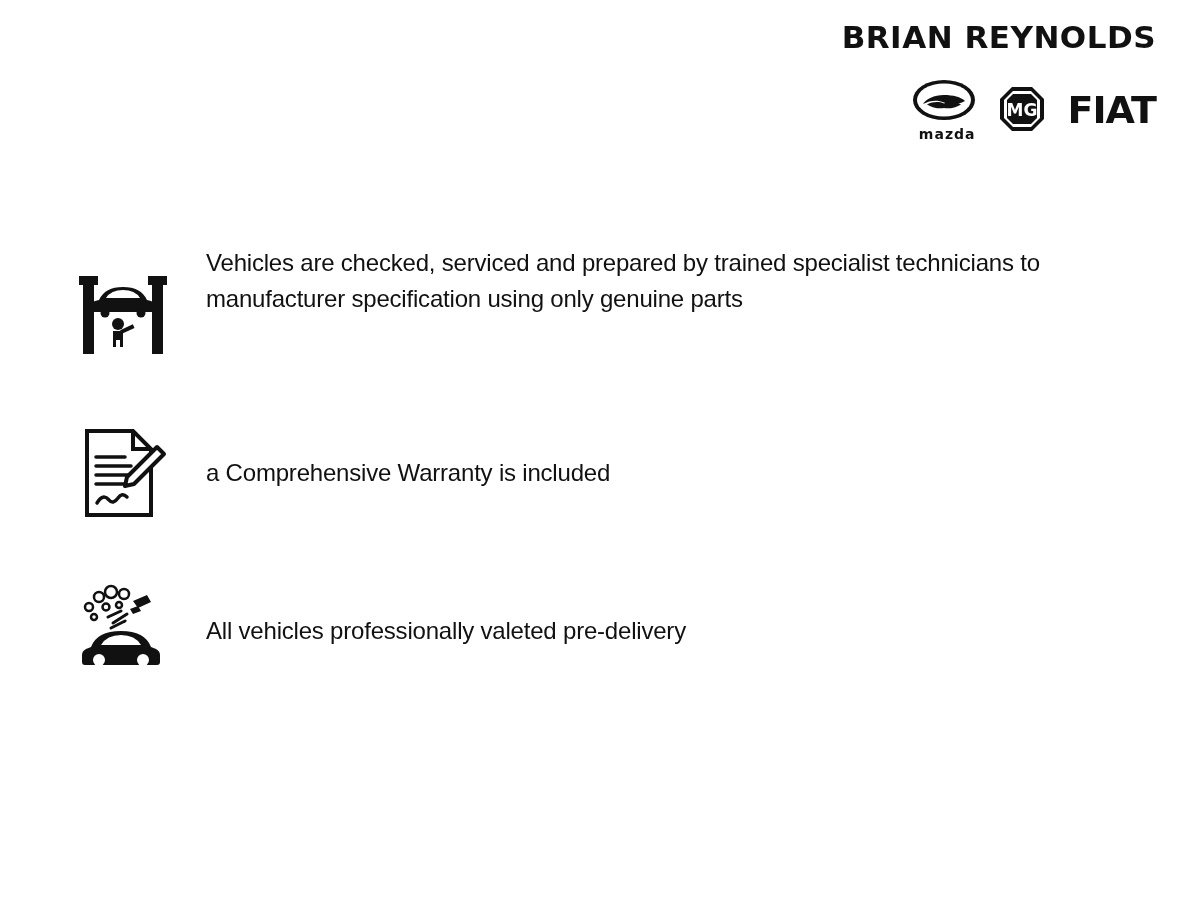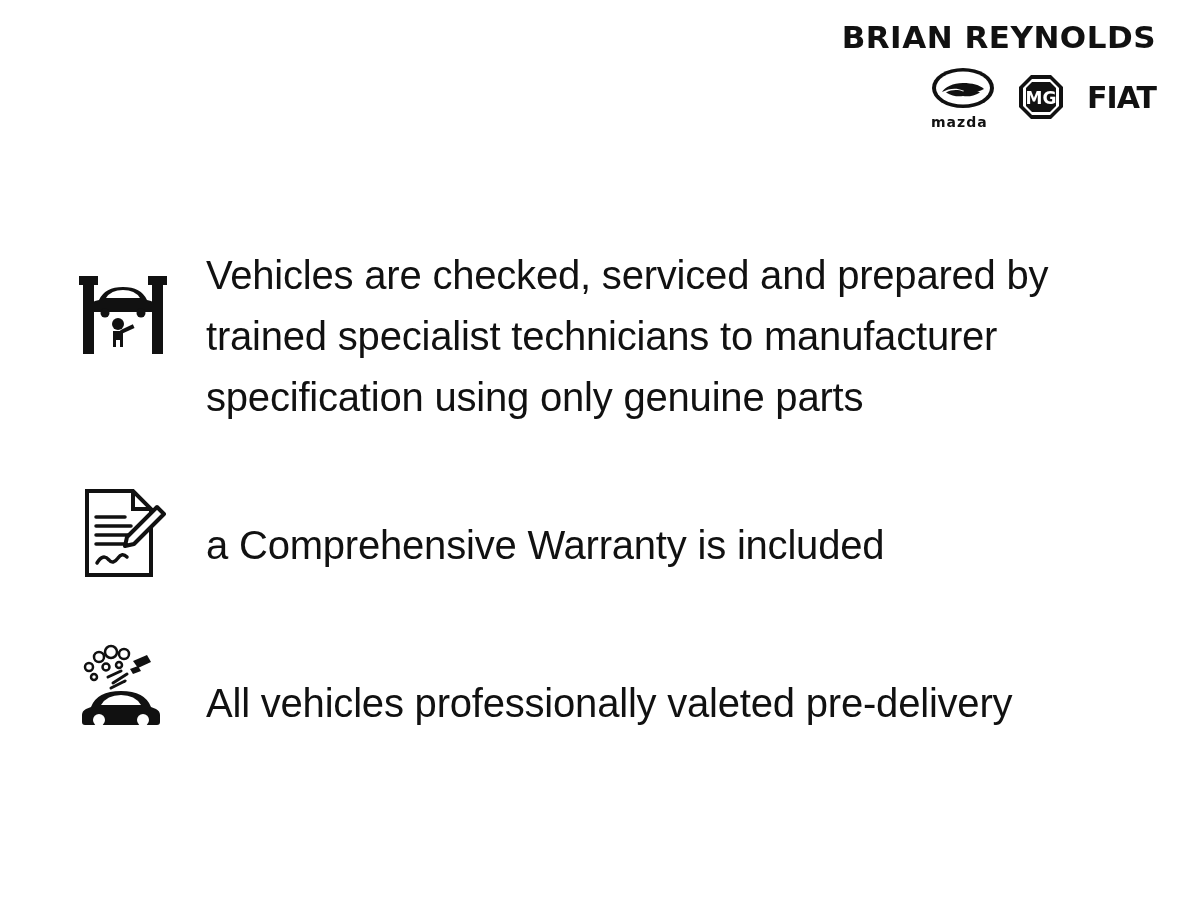--- a/index.html
+++ b/index.html
@@ -35,34 +35,35 @@
   .marque-row {
     margin-top: 14px;
     display: flex;
     align-items: center;
     justify-content: flex-end;
     gap: 22px;
   }
   .marque {
     display: flex;
     flex-direction: column;
-    align-items: flex-start;
+    align-items: flex-end;
     line-height: 1;
+    margin-top: 12px;
   }
   .mazda-wordmark {
     font-family: "DejaVu Sans", sans-serif;
     font-size: 14px;
     font-weight: bold;
     letter-spacing: 1px;
     margin-top: 3px;
     color: #111;
   }
   .fiat-wordmark {
     font-family: "DejaVu Sans", sans-serif;
-    font-size: 30px;
+    font-size: 38px;
     font-weight: bold;
     letter-spacing: -1px;
     color: #111;
   }
 
   
   .features {
     position: absolute;
     top: 245px;
     left: 68px;
@@ -76,21 +77,21 @@
   .feature-icon {
     width: 110px;
     min-width: 110px;
     height: 100px;
     display: flex;
     align-items: center;
     justify-content: center;
   }
   .feature-text {
     font-family: "Liberation Sans", sans-serif;
-    font-size: 40px;
+    font-size: 24px;
     line-height: 1.52;
     color: #111;
     letter-spacing: -0.2px;
     padding-left: 28px;
   }
   .row-1 .feature-icon { margin-top: 22px; }
   .row-2 .feature-icon { margin-top: 0px; }
   .row-2 .feature-text { padding-top: 32px; text-align: center; }
   .row-3 .feature-icon { margin-top: 0px; }
   .row-3 .feature-text { padding-top: 34px; }

